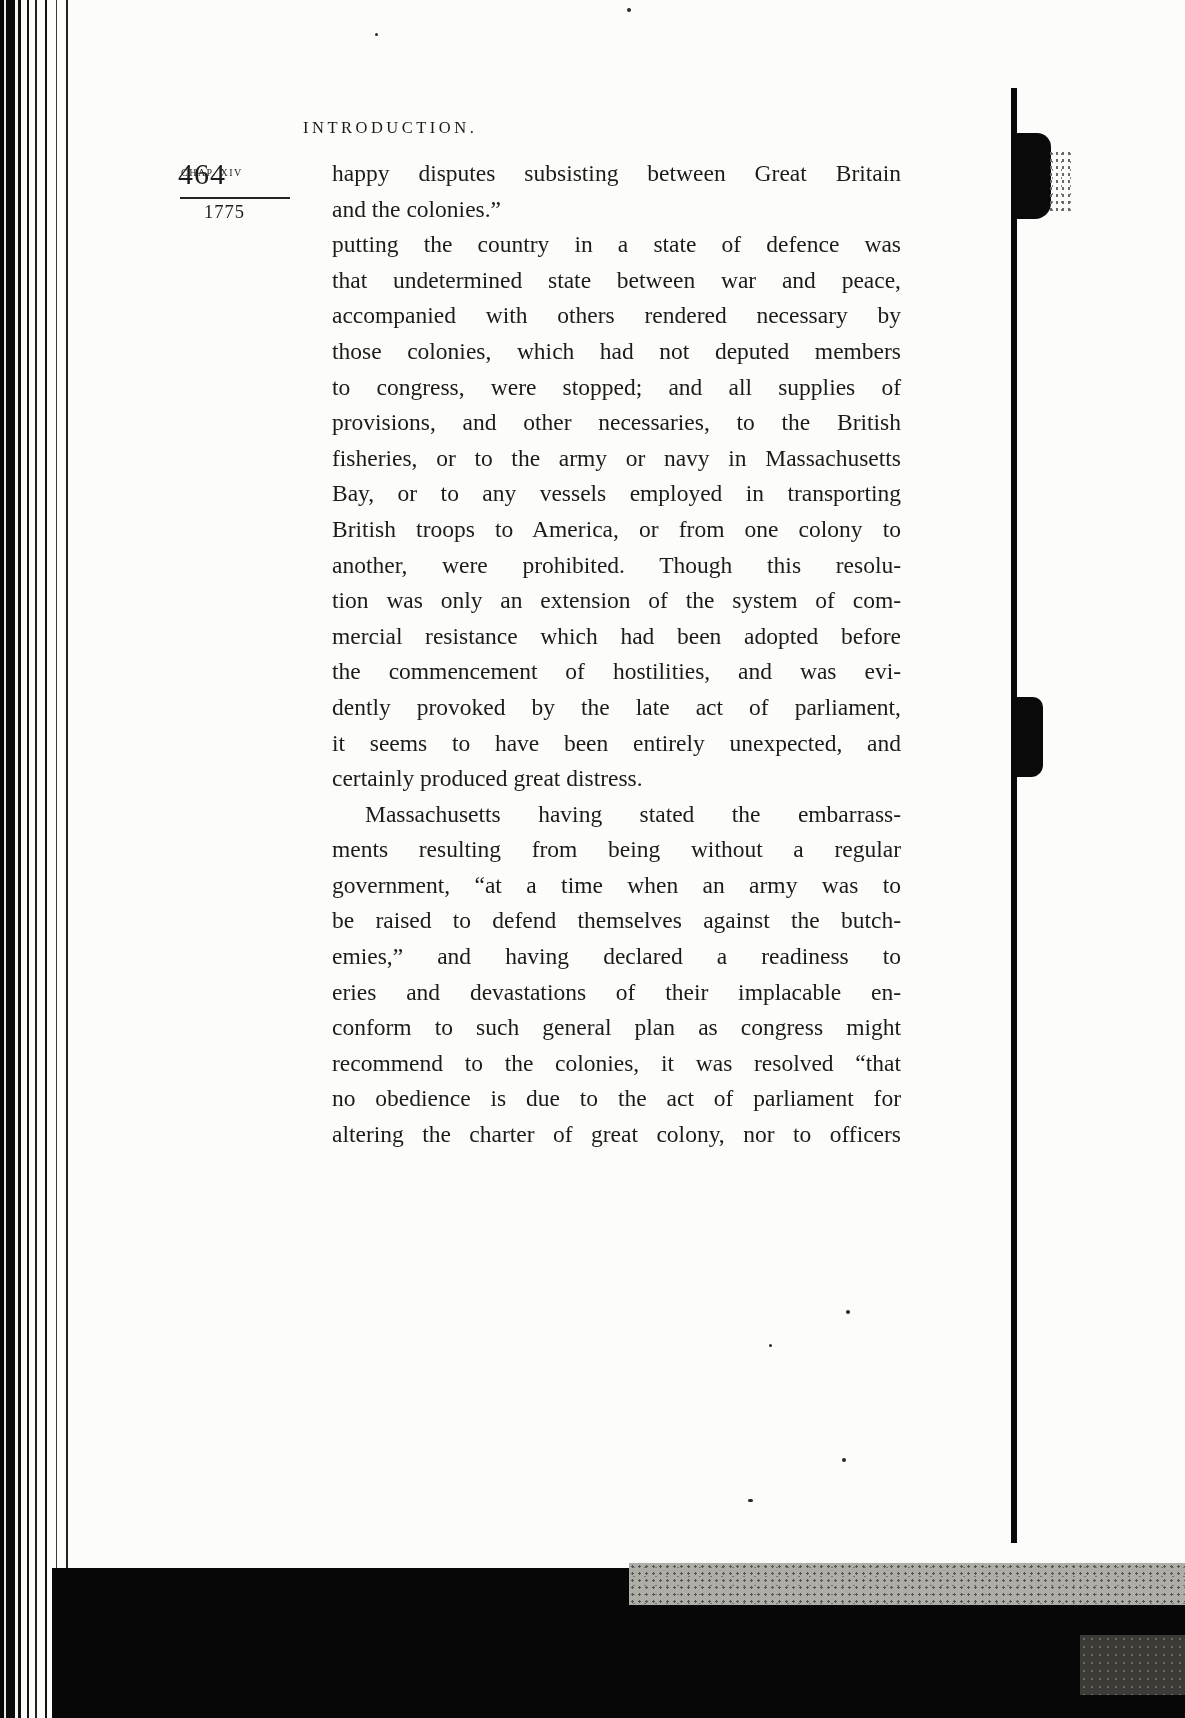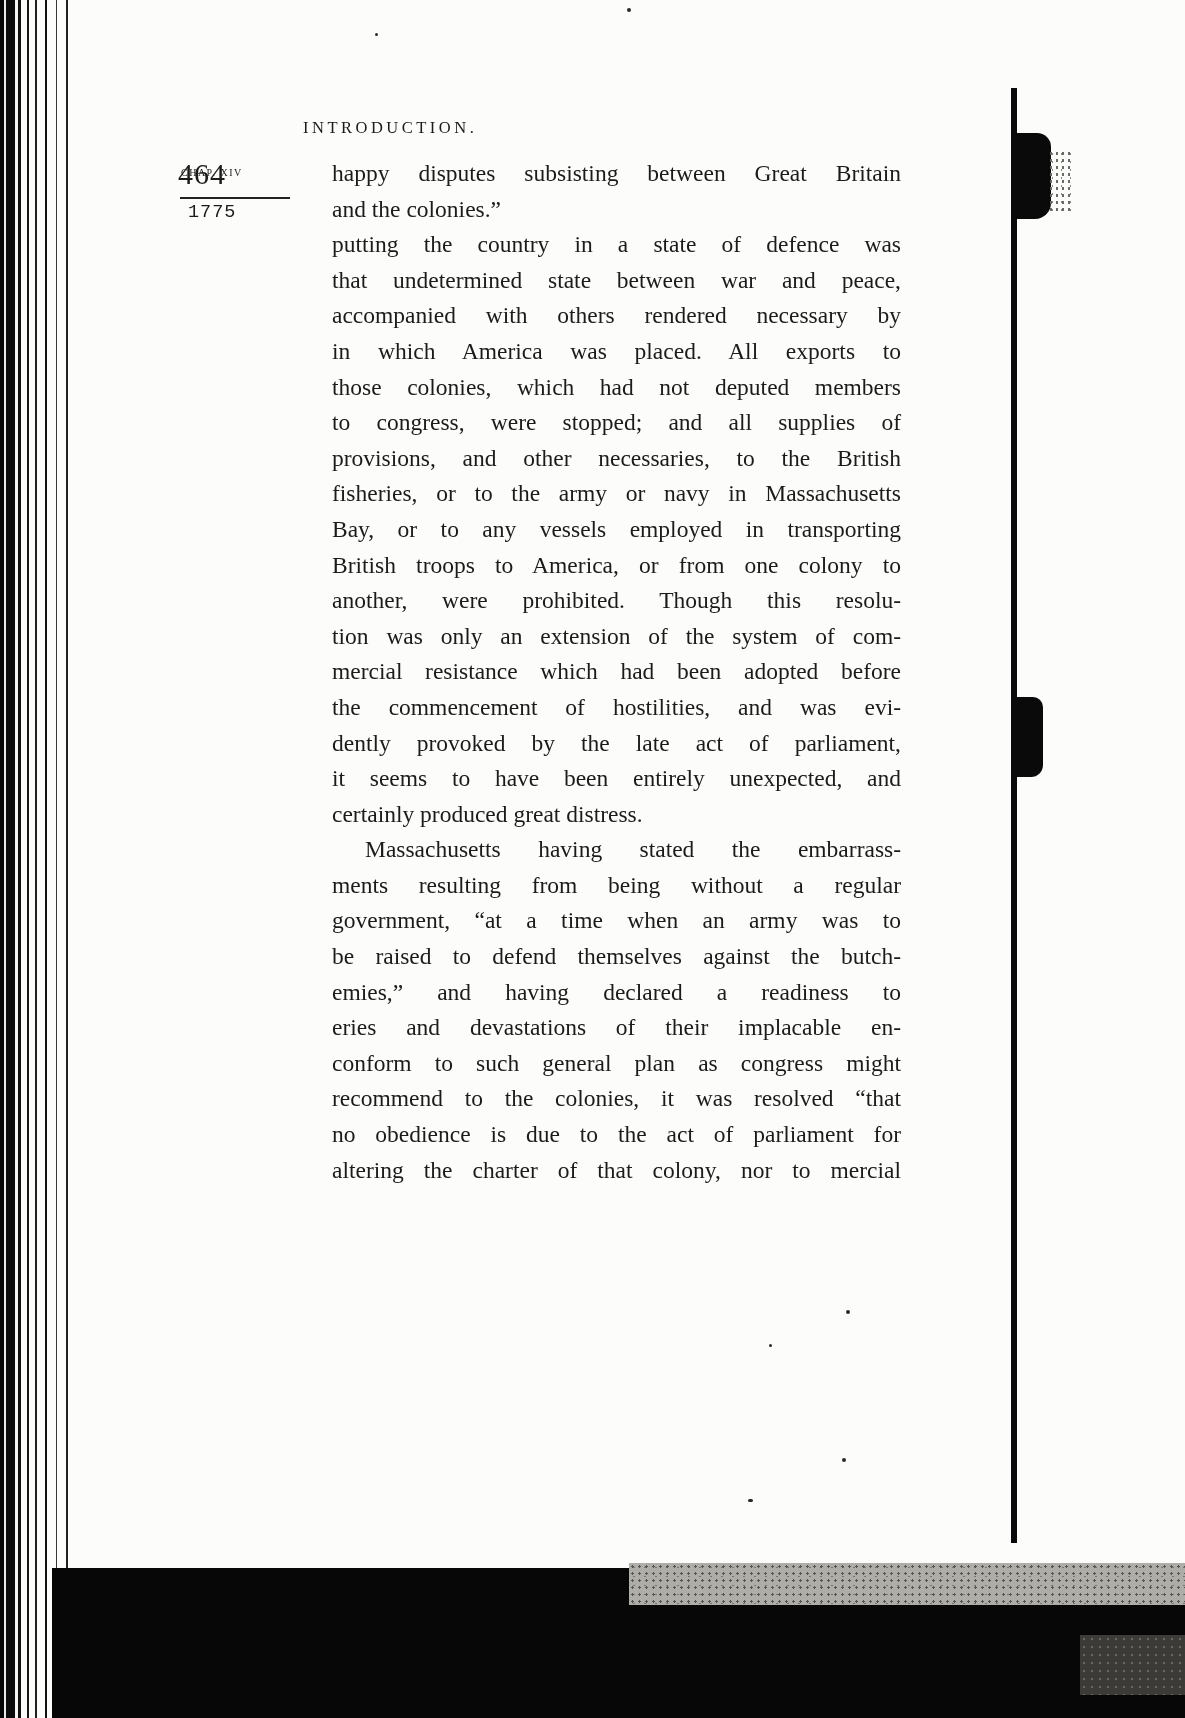--- a/index.html
+++ b/index.html
@@ -23,22 +23,22 @@
   }
   .chapter-label {
     position: absolute; left: 181px; top: 167px;
     font-size: 10px; letter-spacing: 1.5px;
   }
   .chapter-rule {
     position: absolute; left: 180px; top: 197px;
     width: 110px; height: 2px; background: #222;
   }
   .year-label {
-    position: absolute; left: 188px; top: 202px;
-    font-size: 18.5px; letter-spacing: 1px; font-family: Liberation Mono, monospace;
+    position: absolute; left: 204px; top: 202px;
+    font-size: 18.5px; letter-spacing: 1px;
   }
   .body-text {
     position: absolute; left: 303px; top: 156px; width: 598px;
     font-size: 23.5px; line-height: 35.6px;
   }
   .line { text-align: justify; text-align-last: justify; white-space: normal; margin-left: 29px; }
   .line.last { text-align-last: left; }
   .line.indent { text-indent: 33px; }
 
   
@@ -139,21 +139,20 @@
   <div class="chapter-label">CHAP. XIV</div>
   <div class="chapter-rule"></div>
   <div class="year-label">1775</div>
 
   <div class="body-text">
       <div class="line">happy disputes subsisting between Great Britain</div>
       <div class="line last">and the colonies.”</div>
       <div class="line">putting the country in a state of defence was</div>
       <div class="line">that undetermined state between war and peace,</div>
       <div class="line">accompanied with others rendered necessary by</div>
-      <div class="line">in which America was placed.  All exports to</div>
       <div class="line">those colonies, which had not deputed members</div>
       <div class="line">to congress, were stopped; and all supplies of</div>
       <div class="line">provisions, and other necessaries, to the British</div>
       <div class="line">fisheries, or to the army or navy in Massachusetts</div>
       <div class="line">Bay, or to any vessels employed in transporting</div>
       <div class="line">British troops to America, or from one colony to</div>
       <div class="line">another, were prohibited.  Though this resolu-</div>
       <div class="line">tion was only an extension of the system of com-</div>
       <div class="line">mercial resistance which had been adopted before</div>
       <div class="line">the commencement of hostilities, and was evi-</div>
@@ -162,15 +161,15 @@
       <div class="line last">certainly produced great distress.</div>
       <div class="line indent">Massachusetts having stated the embarrass-</div>
       <div class="line">ments resulting from being without a regular</div>
       <div class="line">government, “at a time when an army was to</div>
       <div class="line">be raised to defend themselves against the butch-</div>
       <div class="line">emies,” and having declared a readiness to</div>
       <div class="line">eries and devastations of their implacable en-</div>
       <div class="line">conform to such general plan as congress might</div>
       <div class="line">recommend to the colonies, it was resolved “that</div>
       <div class="line">no obedience is due to the act of parliament for</div>
-      <div class="line">altering the charter of that colony, nor to mercial</div>
+      <div class="line">altering the charter of great colony, nor to officers</div>
     </div>
 </div>
 
 </body></html>

